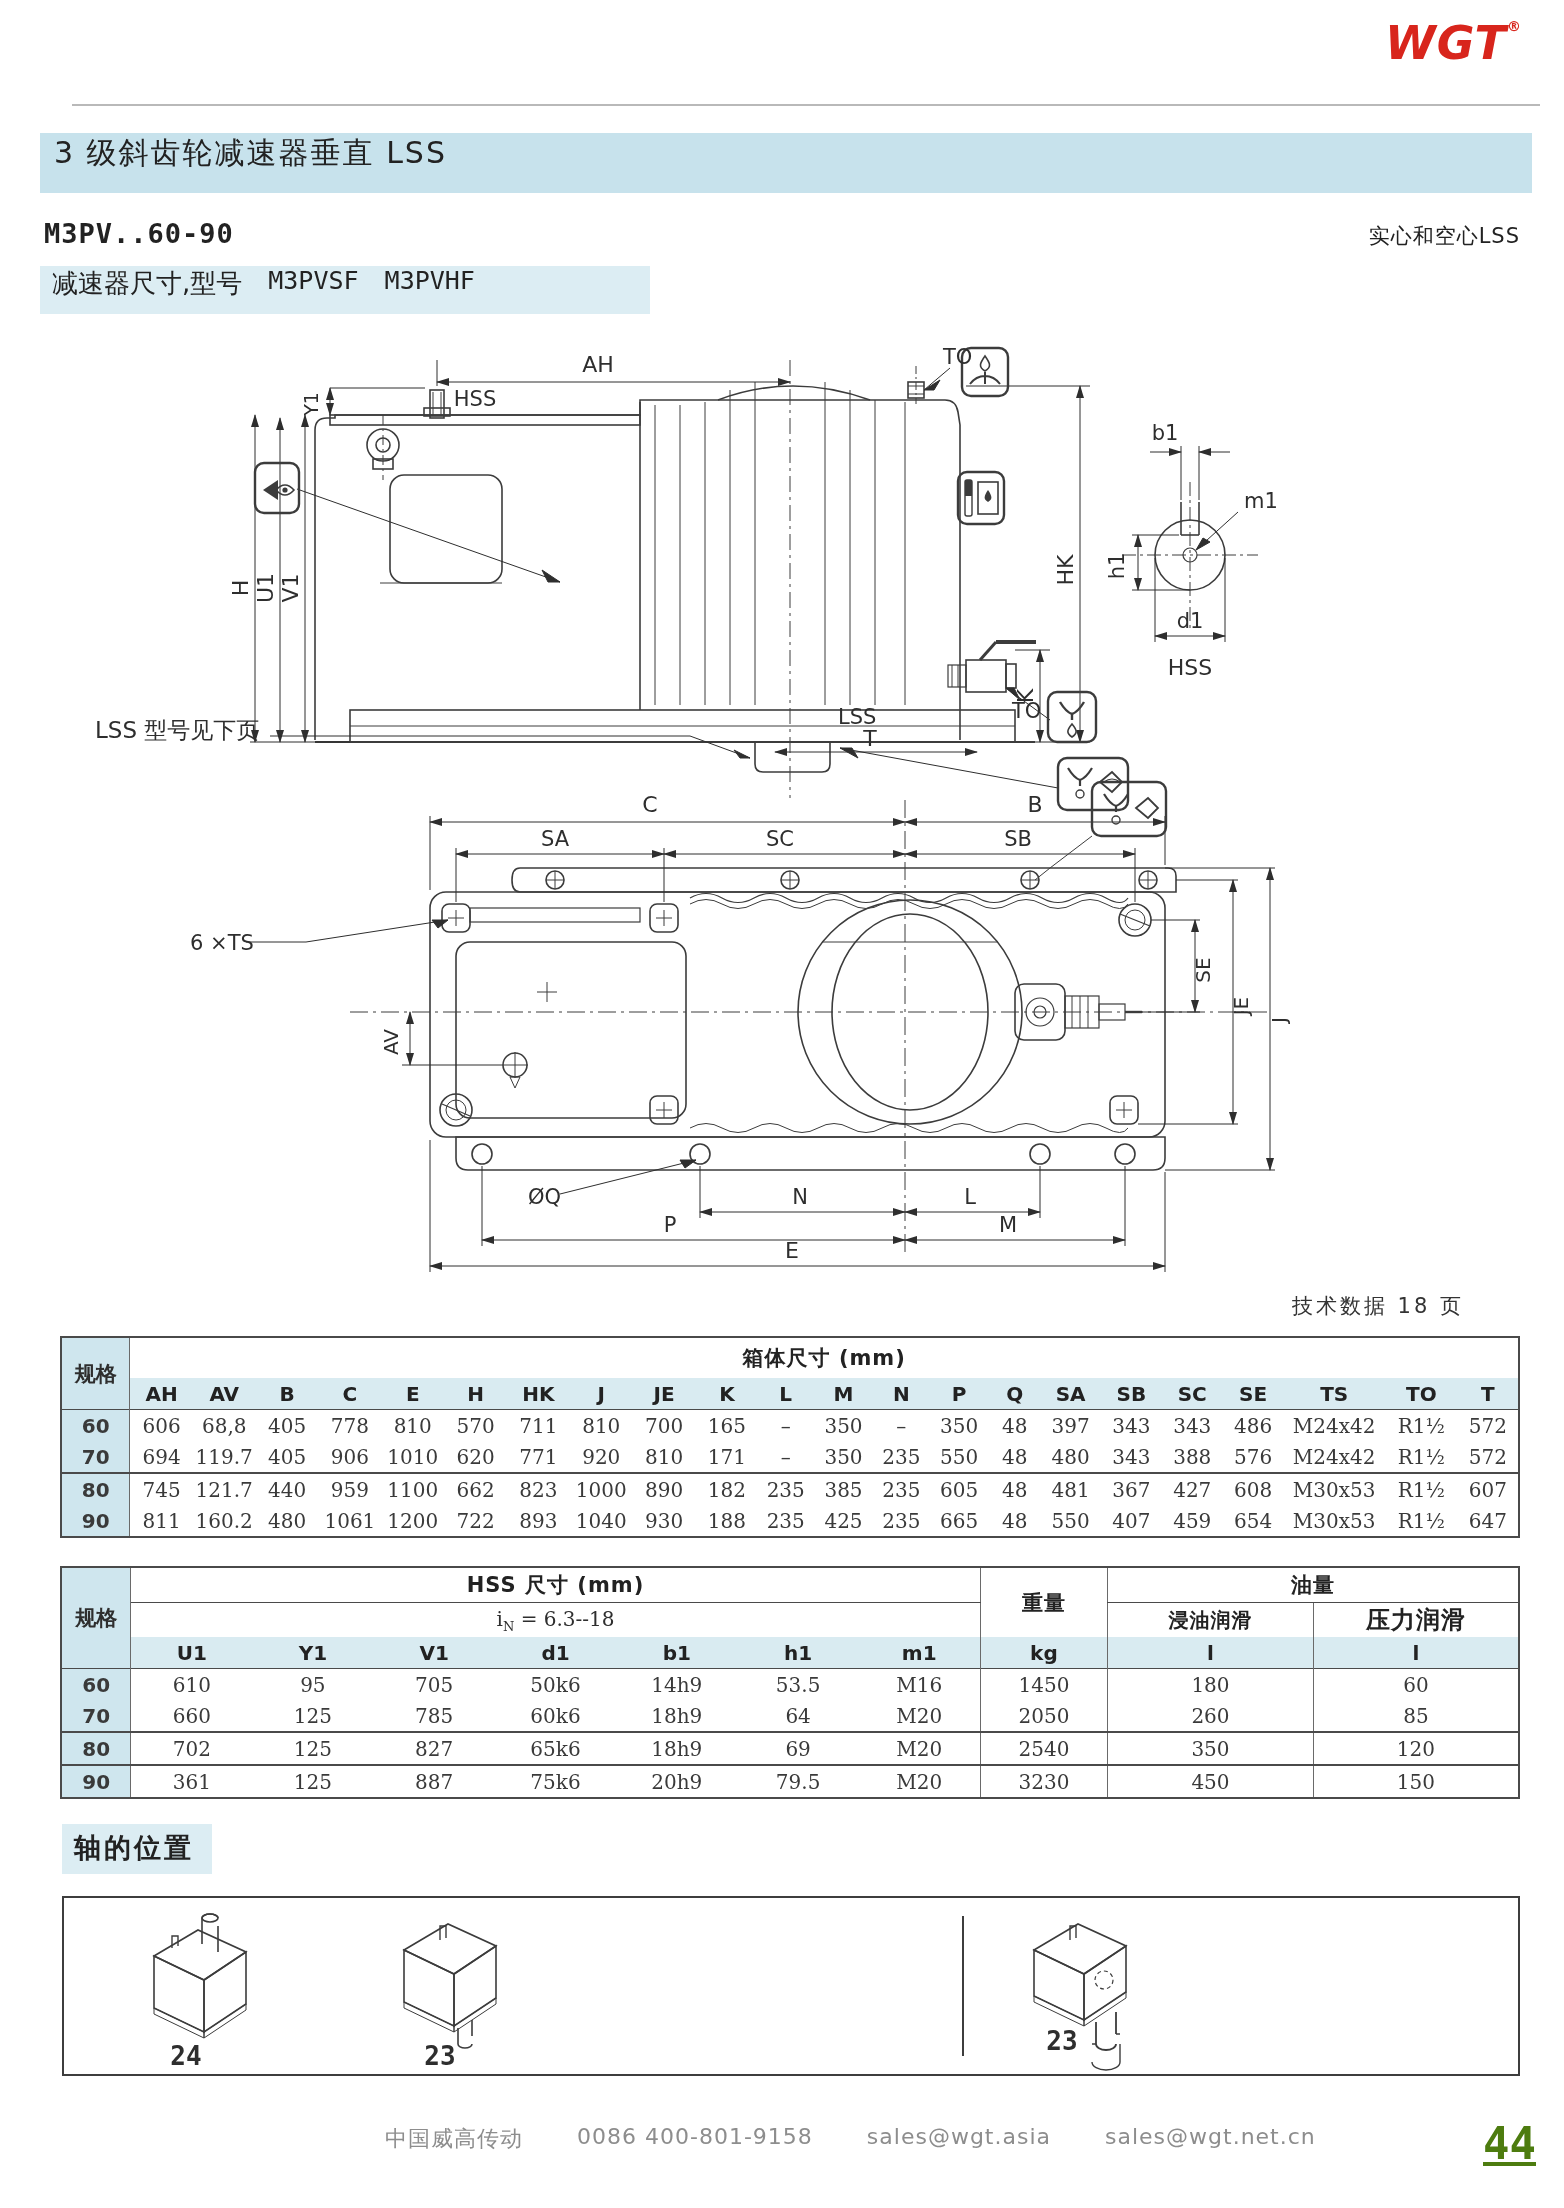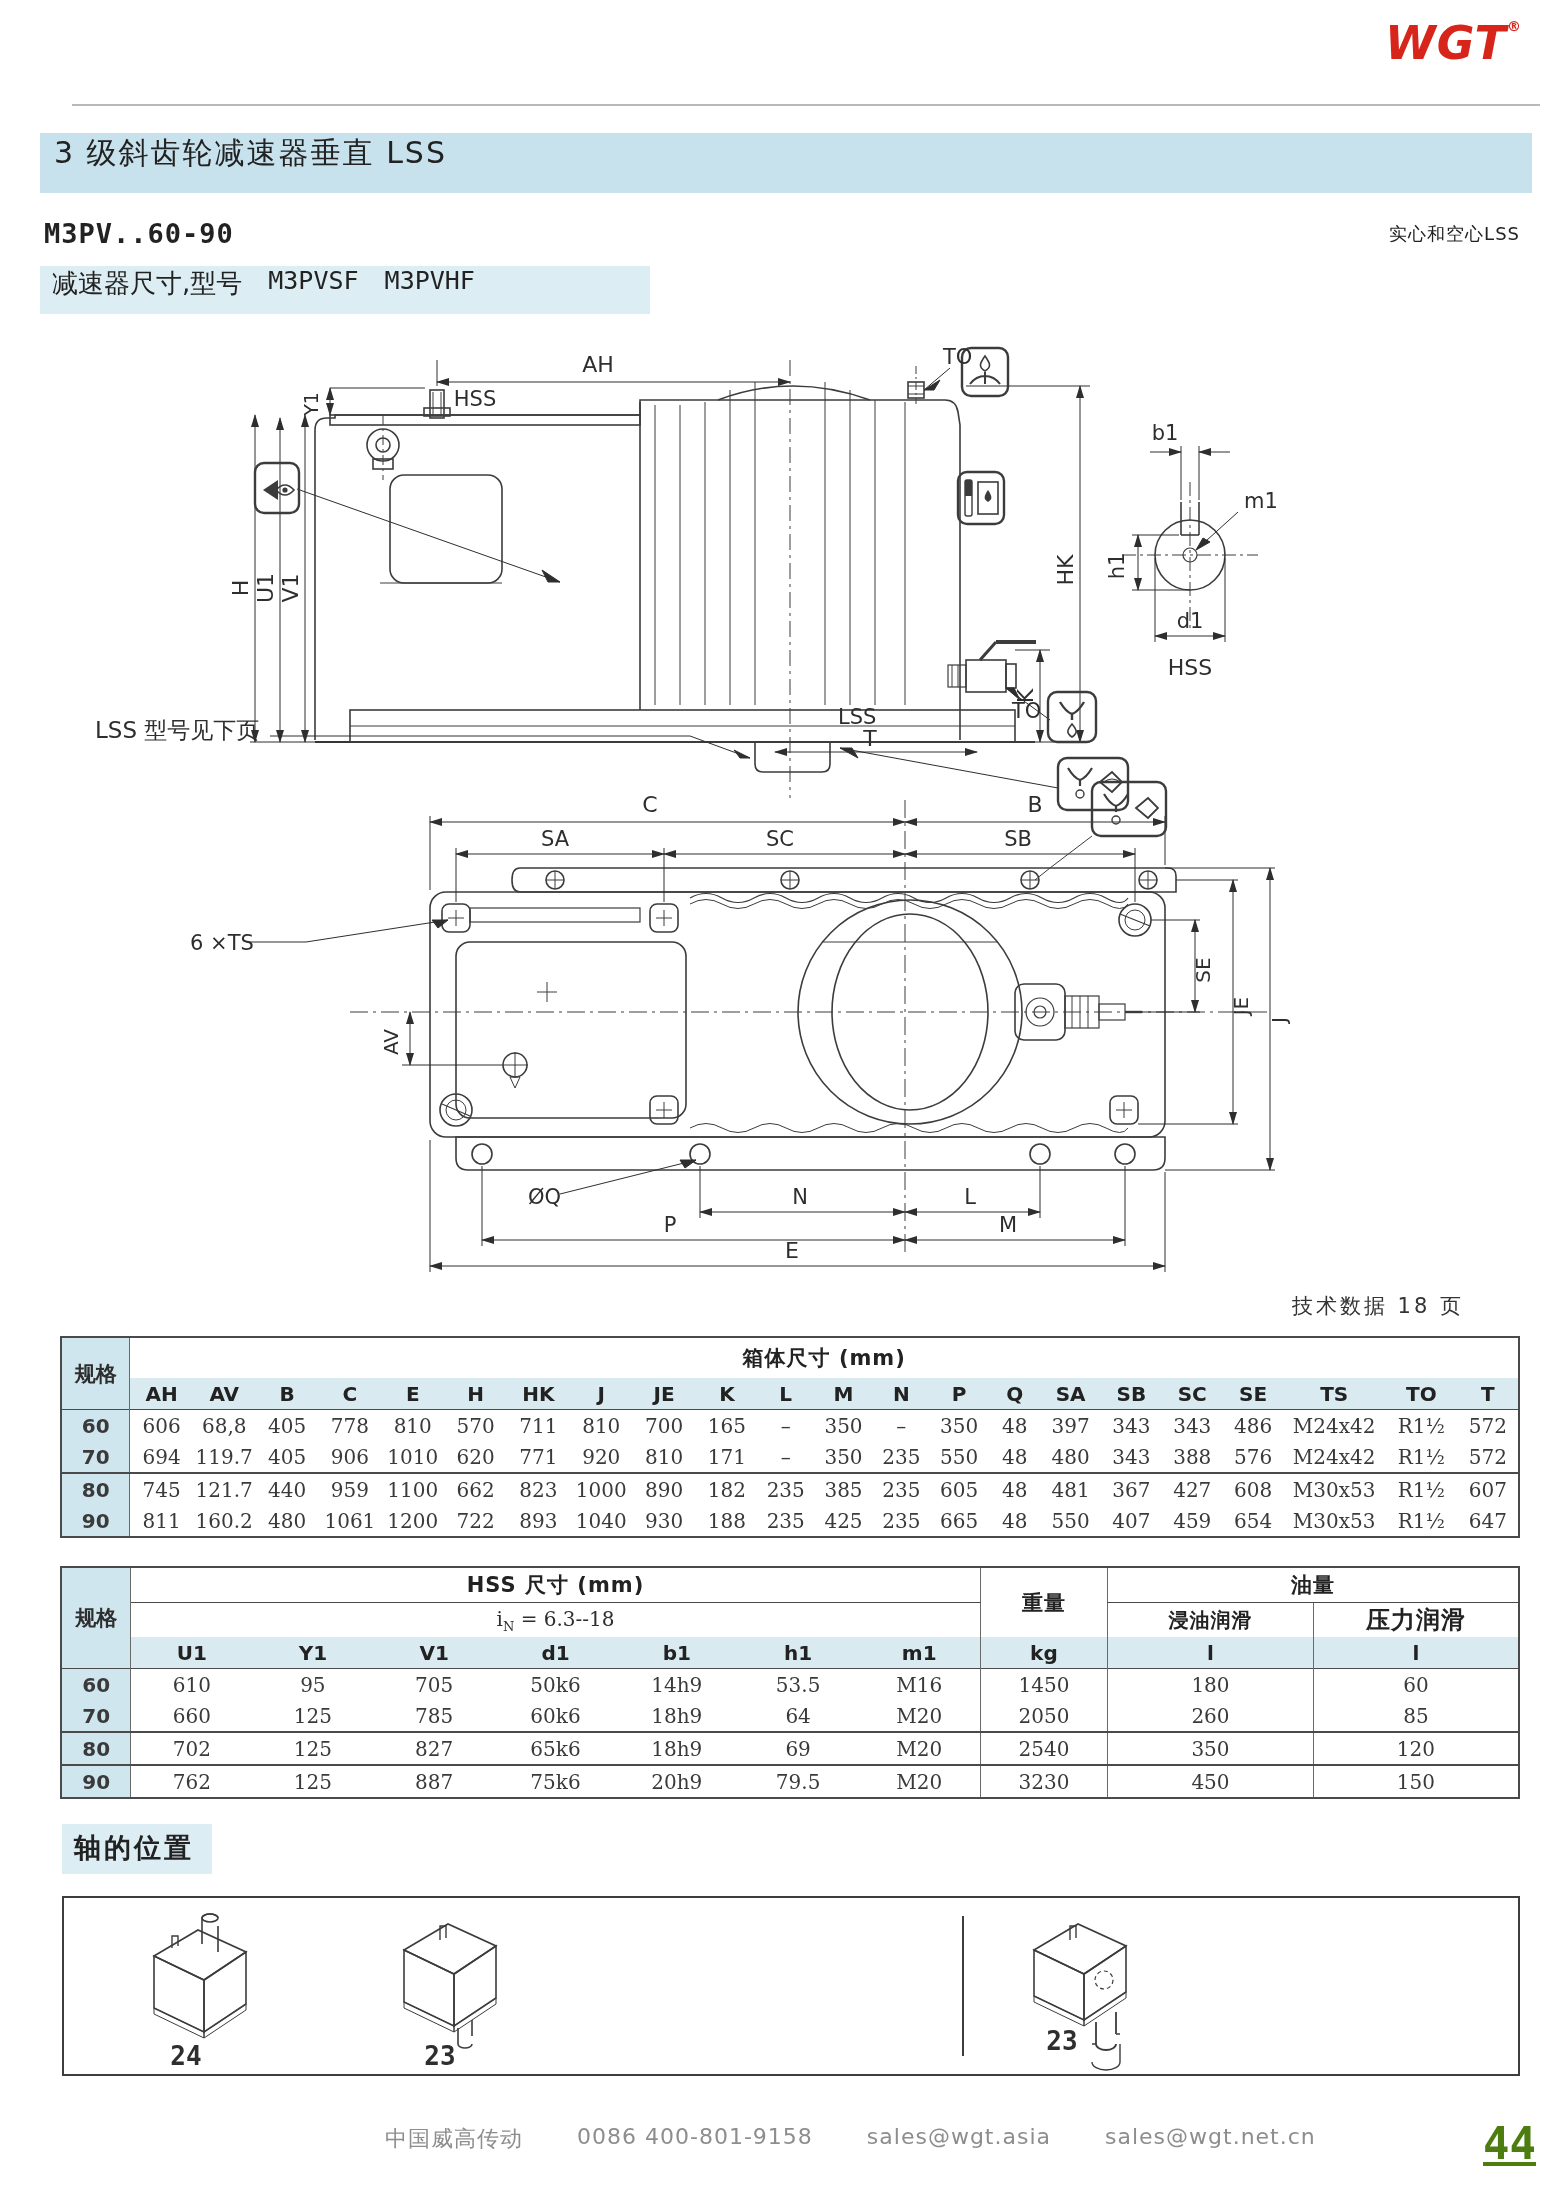--- a/index.html
+++ b/index.html
@@ -8,21 +8,21 @@
   
   .logo{position:absolute;top:16px;right:42px;font-family:"DejaVu Sans",sans-serif;
         font-weight:900;font-style:italic;font-size:46px;letter-spacing:1px;color:#d8251c;}
   .logo sup{font-size:14px;font-style:normal;vertical-align:28px;}
   .top-rule{position:absolute;top:104px;left:72px;width:1468px;height:2px;background:#b9b9b9;}
   .title-bar{position:absolute;top:133px;left:40px;width:1492px;height:60px;background:#c7e2ec;
              display:flex;}
   .title-bar span{font-size:30px;color:#222;padding-left:14px;letter-spacing:2px;}
   .model-left{position:absolute;top:218px;left:44px;font-family:"DejaVu Sans Mono",monospace;
               font-weight:bold;font-size:27px;letter-spacing:1px;color:#222;}
-  .model-right{position:absolute;top:222px;right:44px;font-size:18px;color:#222;letter-spacing:1px;margin-left:40px;}
+  .model-right{position:absolute;top:222px;right:44px;font-size:21px;color:#222;letter-spacing:1px;margin-left:40px;}
   .subtitle-band{position:absolute;top:266px;left:40px;width:610px;height:48px;background:#dcedf3;
                  display:flex;align-items:flex-start;gap:26px;padding-left:12px;box-sizing:border-box;}
   .subtitle-band .cn{font-size:26px;color:#222;}
   .subtitle-band .mdl{font-family:"DejaVu Sans Mono",monospace;font-weight:normal;font-size:25px;color:#222;}
   
   .drawing{position:absolute;top:320px;left:50px;width:1460px;height:1000px;}
   svg text{font-family:"DejaVu Sans",sans-serif;fill:#2e2e2e;}
   .tech-note{position:absolute;top:1292px;right:100px;font-size:21px;color:#333;letter-spacing:3px;text-align:right;}
   
   table{border-collapse:collapse;table-layout:fixed;background:#fff;}
@@ -633,21 +633,21 @@
           <td>18h9</td>
           <td>69</td>
           <td>M20</td>
           <td class="vline-l">2540</td>
           <td class="vline-l">350</td>
           <td class="vline-l">120</td>
         </tr>
 
         <tr class="data-row">
           <td class="spec-col">90</td>
-          <td>762</td>
+          <td>361</td>
           <td>125</td>
           <td>887</td>
           <td>75k6</td>
           <td>20h9</td>
           <td>79.5</td>
           <td>M20</td>
           <td class="vline-l">3230</td>
           <td class="vline-l">450</td>
           <td class="vline-l">150</td>
         </tr>

